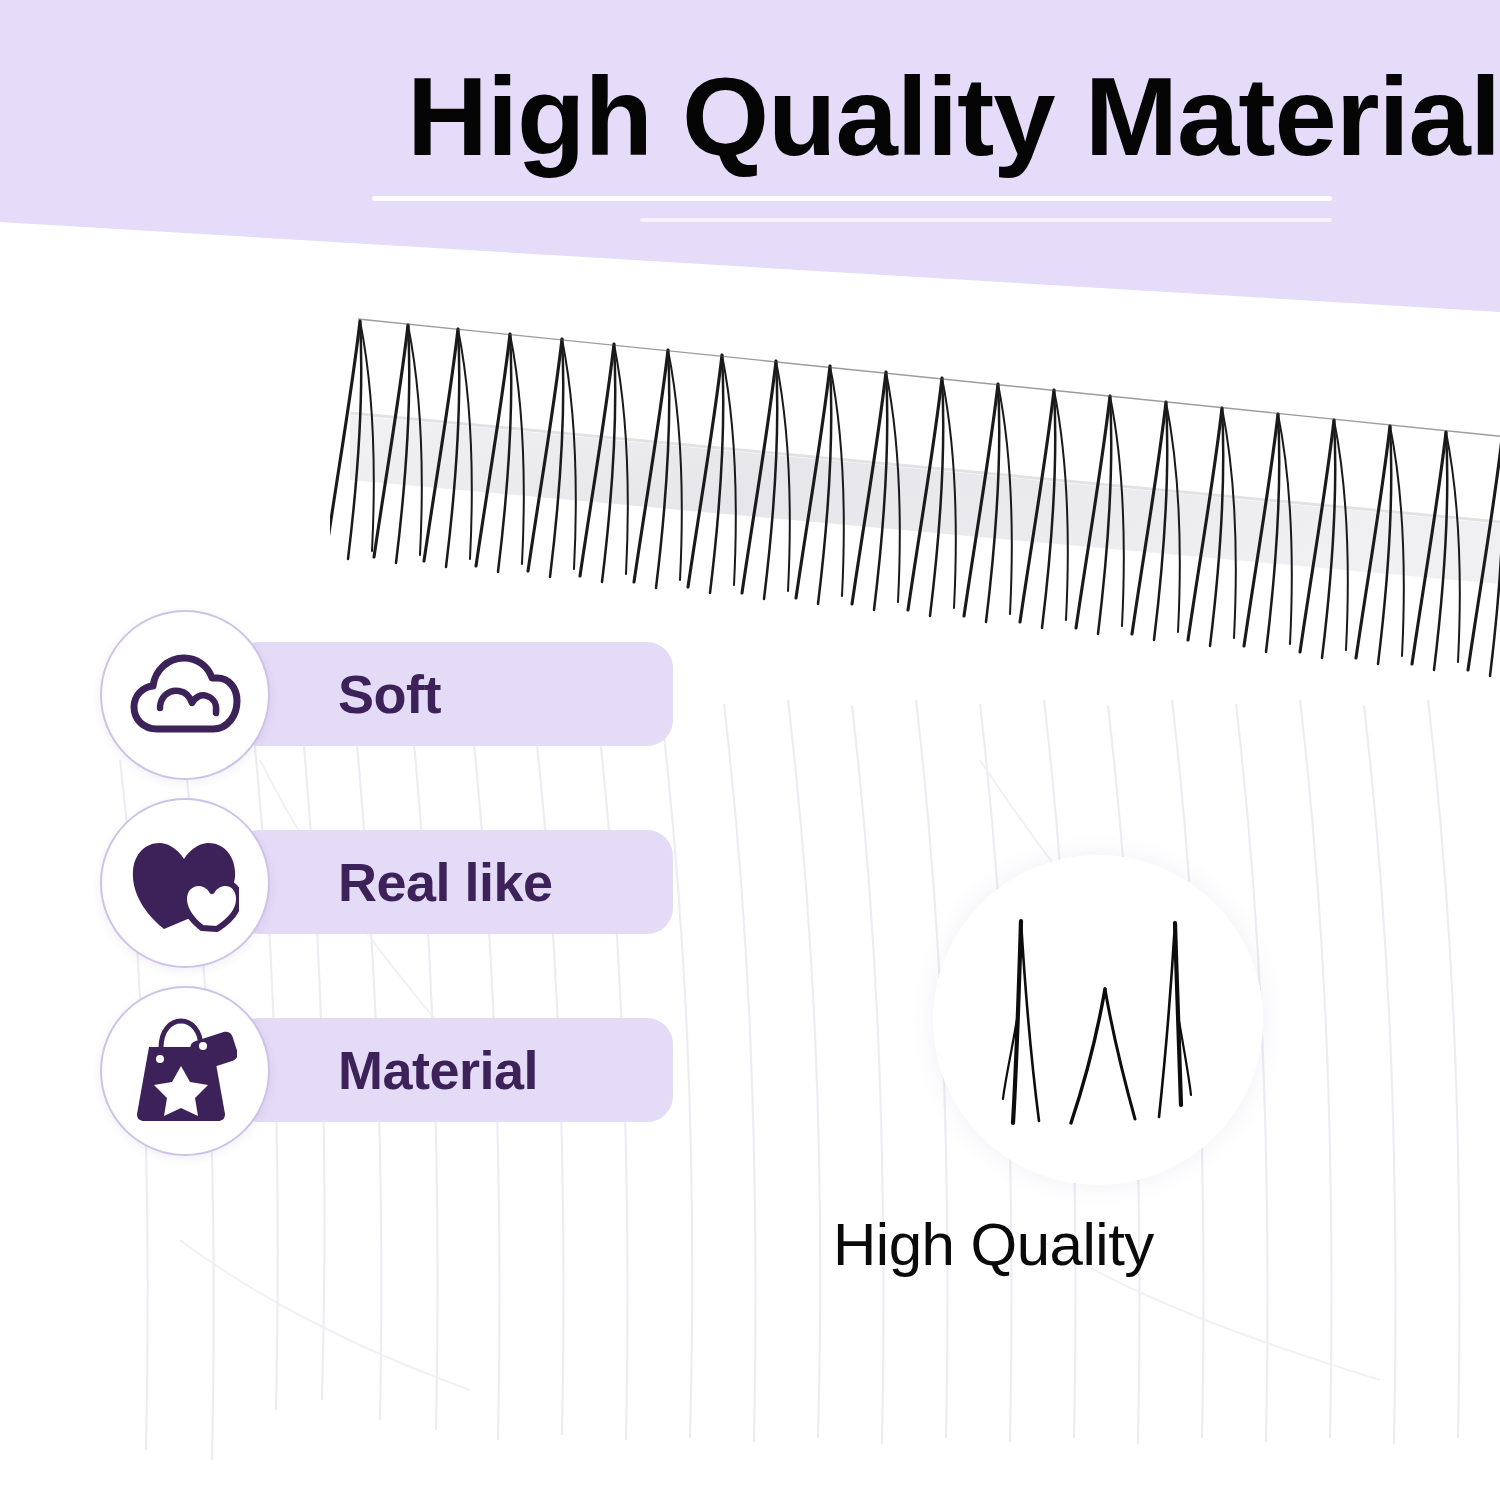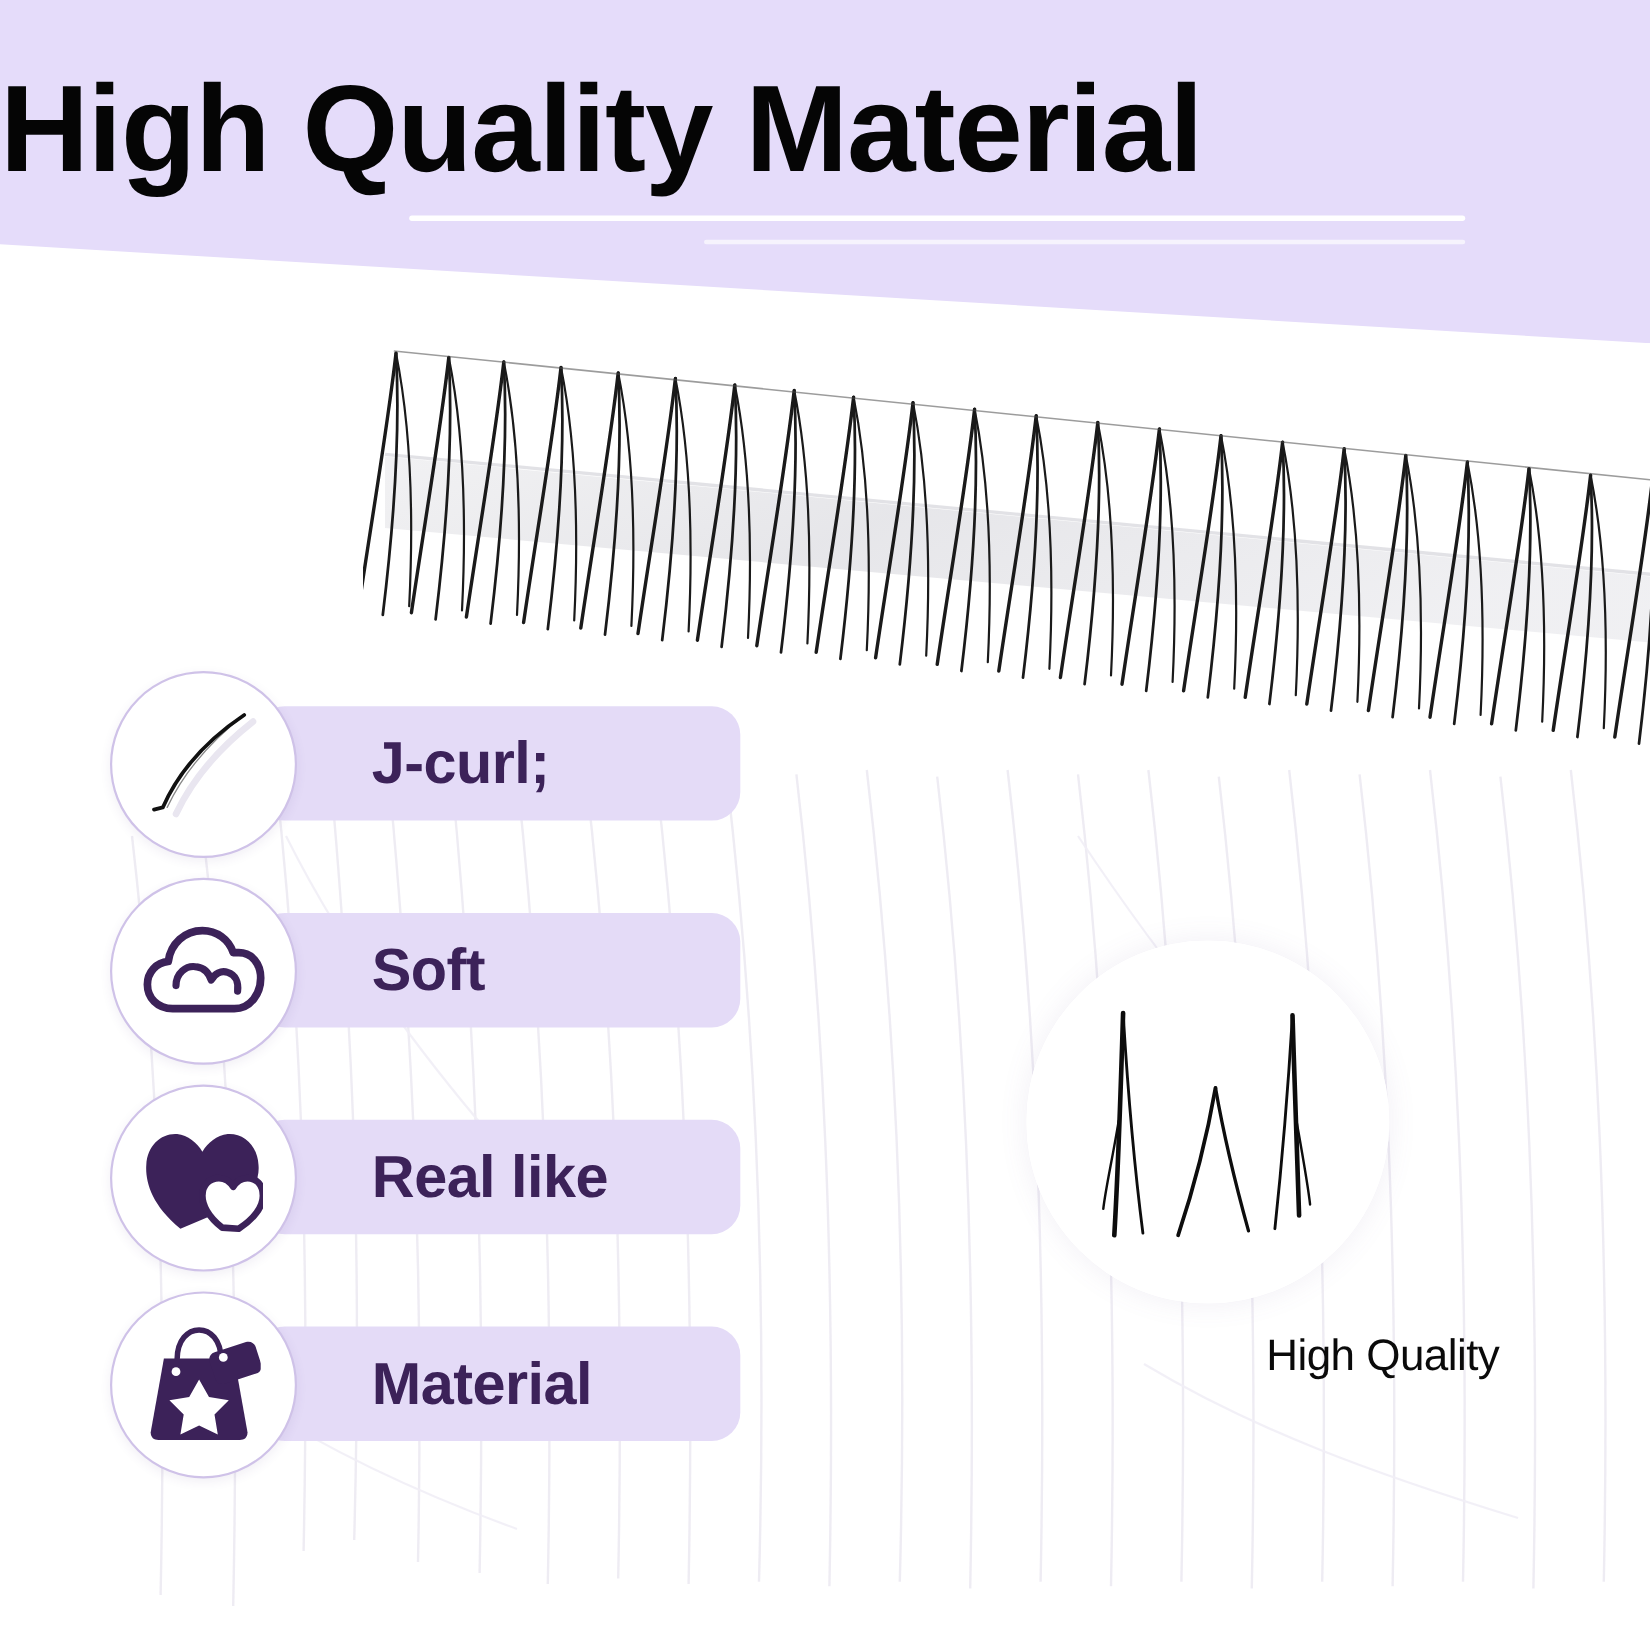--- a/index.html
+++ b/index.html
@@ -31,21 +31,21 @@
     width: 1500px;
     height: 330px;
     background: #E5DCFA;
     clip-path: polygon(0 0, 1500px 0, 1500px 312px, 0 222px);
   }
   .header-title {
     position: absolute;
     left: 0;
     top: 58px;
     width: 1500px;
-    text-align: left;
+    text-align: right;
     font-size: 112px;
     font-weight: 700;
     letter-spacing: -1px;
     color: #050505;
     line-height: 1.05;
     white-space: nowrap;
   }
   .rule {
     position: absolute;
     height: 5px;
@@ -123,22 +123,22 @@
     border-radius: 50%;
     background: #FFFFFF;
     overflow: hidden;
     box-shadow: 0 0 26px rgba(120, 100, 160, 0.10);
   }
   .zoom-caption {
     position: absolute;
     left: 833px;
     top: 1210px;
     width: 530px;
-    text-align: right;
-    font-size: 40px;
+    text-align: left;
+    font-size: 60px;
     font-weight: 400;
     color: #0A0A0A;
     letter-spacing: -0.5px;
     white-space: nowrap;
   }
 </style>
 </head>
 <body>
 
 <div id="stage">
@@ -304,31 +304,20 @@
         <path d="M0 0 C 4 72, -2 156, -12 238" stroke-width="2.5"></path>
         <path d="M0 0 C 14 70, 16 150, 12 230" stroke-width="2"></path>
       </g>
     </g>
 
     <path d="M28 24 L1178 142" stroke="#4A4A4A" stroke-width="1.4" fill="none" opacity="0.55"></path>
   </svg>
 
   <div class="features">
 
-    <div class="feature-row">
-      <div class="feature-pill"></div>
-      <div class="feature-label">J-curl;</div>
-      <div class="feature-circle">
-        <svg width="118" height="118" viewBox="0 0 118 118" aria-hidden="true">
-          <path d="M96 14 C 66 34, 38 62, 22 98 L 14 100" fill="none" stroke="#111111" stroke-width="3.4" stroke-linecap="round"></path>
-          <path d="M96 14 C 68 36, 42 64, 26 98" fill="none" stroke="#111111" stroke-width="1.2" stroke-linecap="round" opacity="0.5"></path>
-          <path d="M104 20 C 76 42, 50 70, 34 104" fill="none" stroke="#E9E6F0" stroke-width="6" stroke-linecap="round"></path>
-        </svg>
-      </div>
-    </div>
 
     <div class="feature-row">
       <div class="feature-pill"></div>
       <div class="feature-label">Soft</div>
       <div class="feature-circle">
         <svg width="112" height="88" viewBox="0 0 112 88" aria-hidden="true">
           <path d="M28 78 C 14 78, 5 68, 5 56 C 5 45, 13 36, 24 35 C 26 19, 39 7, 55 7
                    C 68 7, 79 15, 83 27 C 85 27, 86 27, 88 27 C 100 27, 108 37, 108 50
                    C 108 64, 99 78, 84 78 Z" fill="none" stroke="#3C2259" stroke-width="7" stroke-linejoin="round" stroke-linecap="round"></path>
           <path d="M31 57 C 31 46, 40 38, 50 40 C 57 41, 61 46, 63 52

